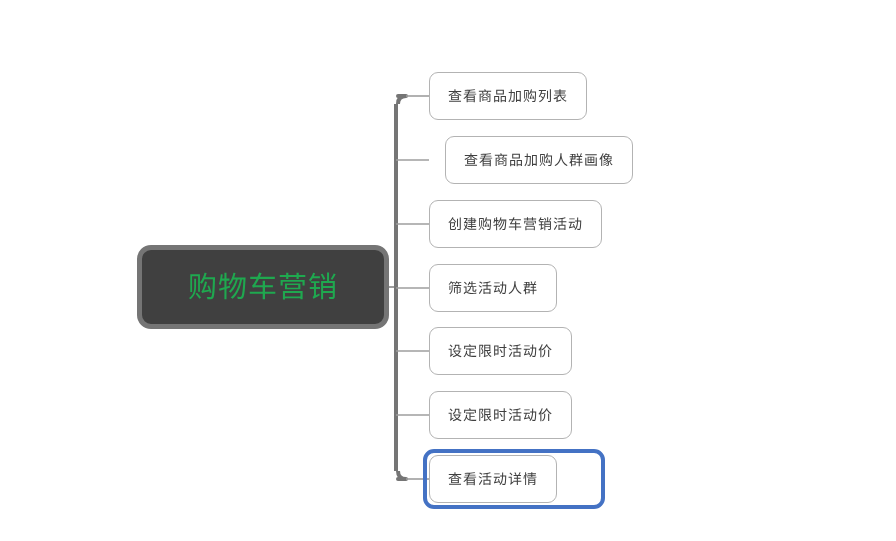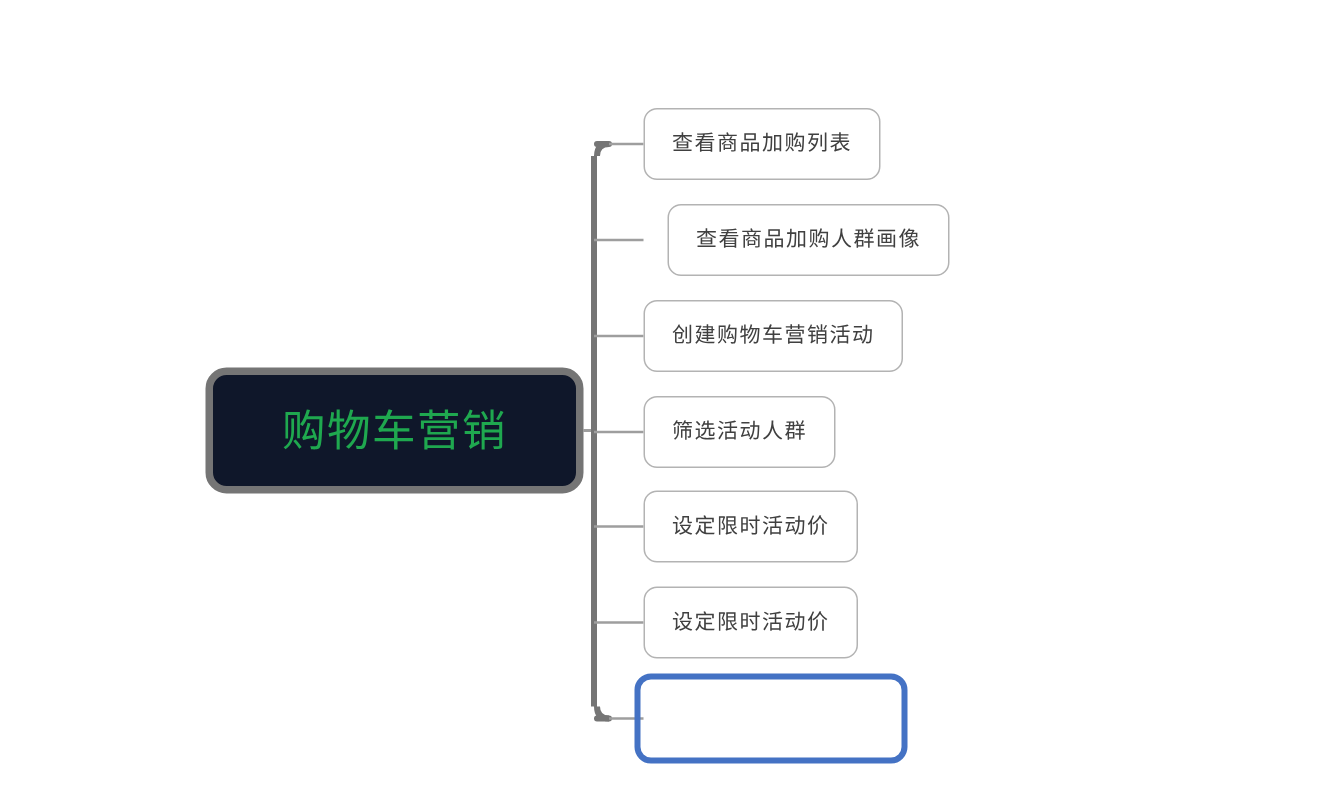--- a/index.html
+++ b/index.html
@@ -36,21 +36,21 @@
   
   .root-node {
     position: absolute;
     left: 137px;
     top: 245px;
     width: 252px;
     height: 84px;
     box-sizing: border-box;
     border: 5px solid #757575;
     border-radius: 14px;
-    background: #0f172a;
+    background: #404040;
     display: flex;
     align-items: center;
     justify-content: center;
   }
   .root-label {
     color: #1fa84f;
     font-size: 29px;
     line-height: 1;
     letter-spacing: 1px;
     white-space: nowrap;
@@ -131,16 +131,19 @@
   </div>
 
   <div class="child-node" style="left:429px; top:264px;">
     <span class="child-label">筛选活动人群</span>
   </div>
 
   <div class="child-node" style="left:429px; top:391px;">
     <span class="child-label">设定限时活动价</span>
   </div>
 
+  <div class="child-node" style="left:429px; top:455px;">
+    <span class="child-label">查看活动详情</span>
+  </div>
 
   <div class="selection-ring" id="selection-ring" style="left: 423px; top: 449px; width: 182px; height: 60px; border-color: rgb(68, 114, 196);"></div>
 
 </div>
 
 </body></html>

